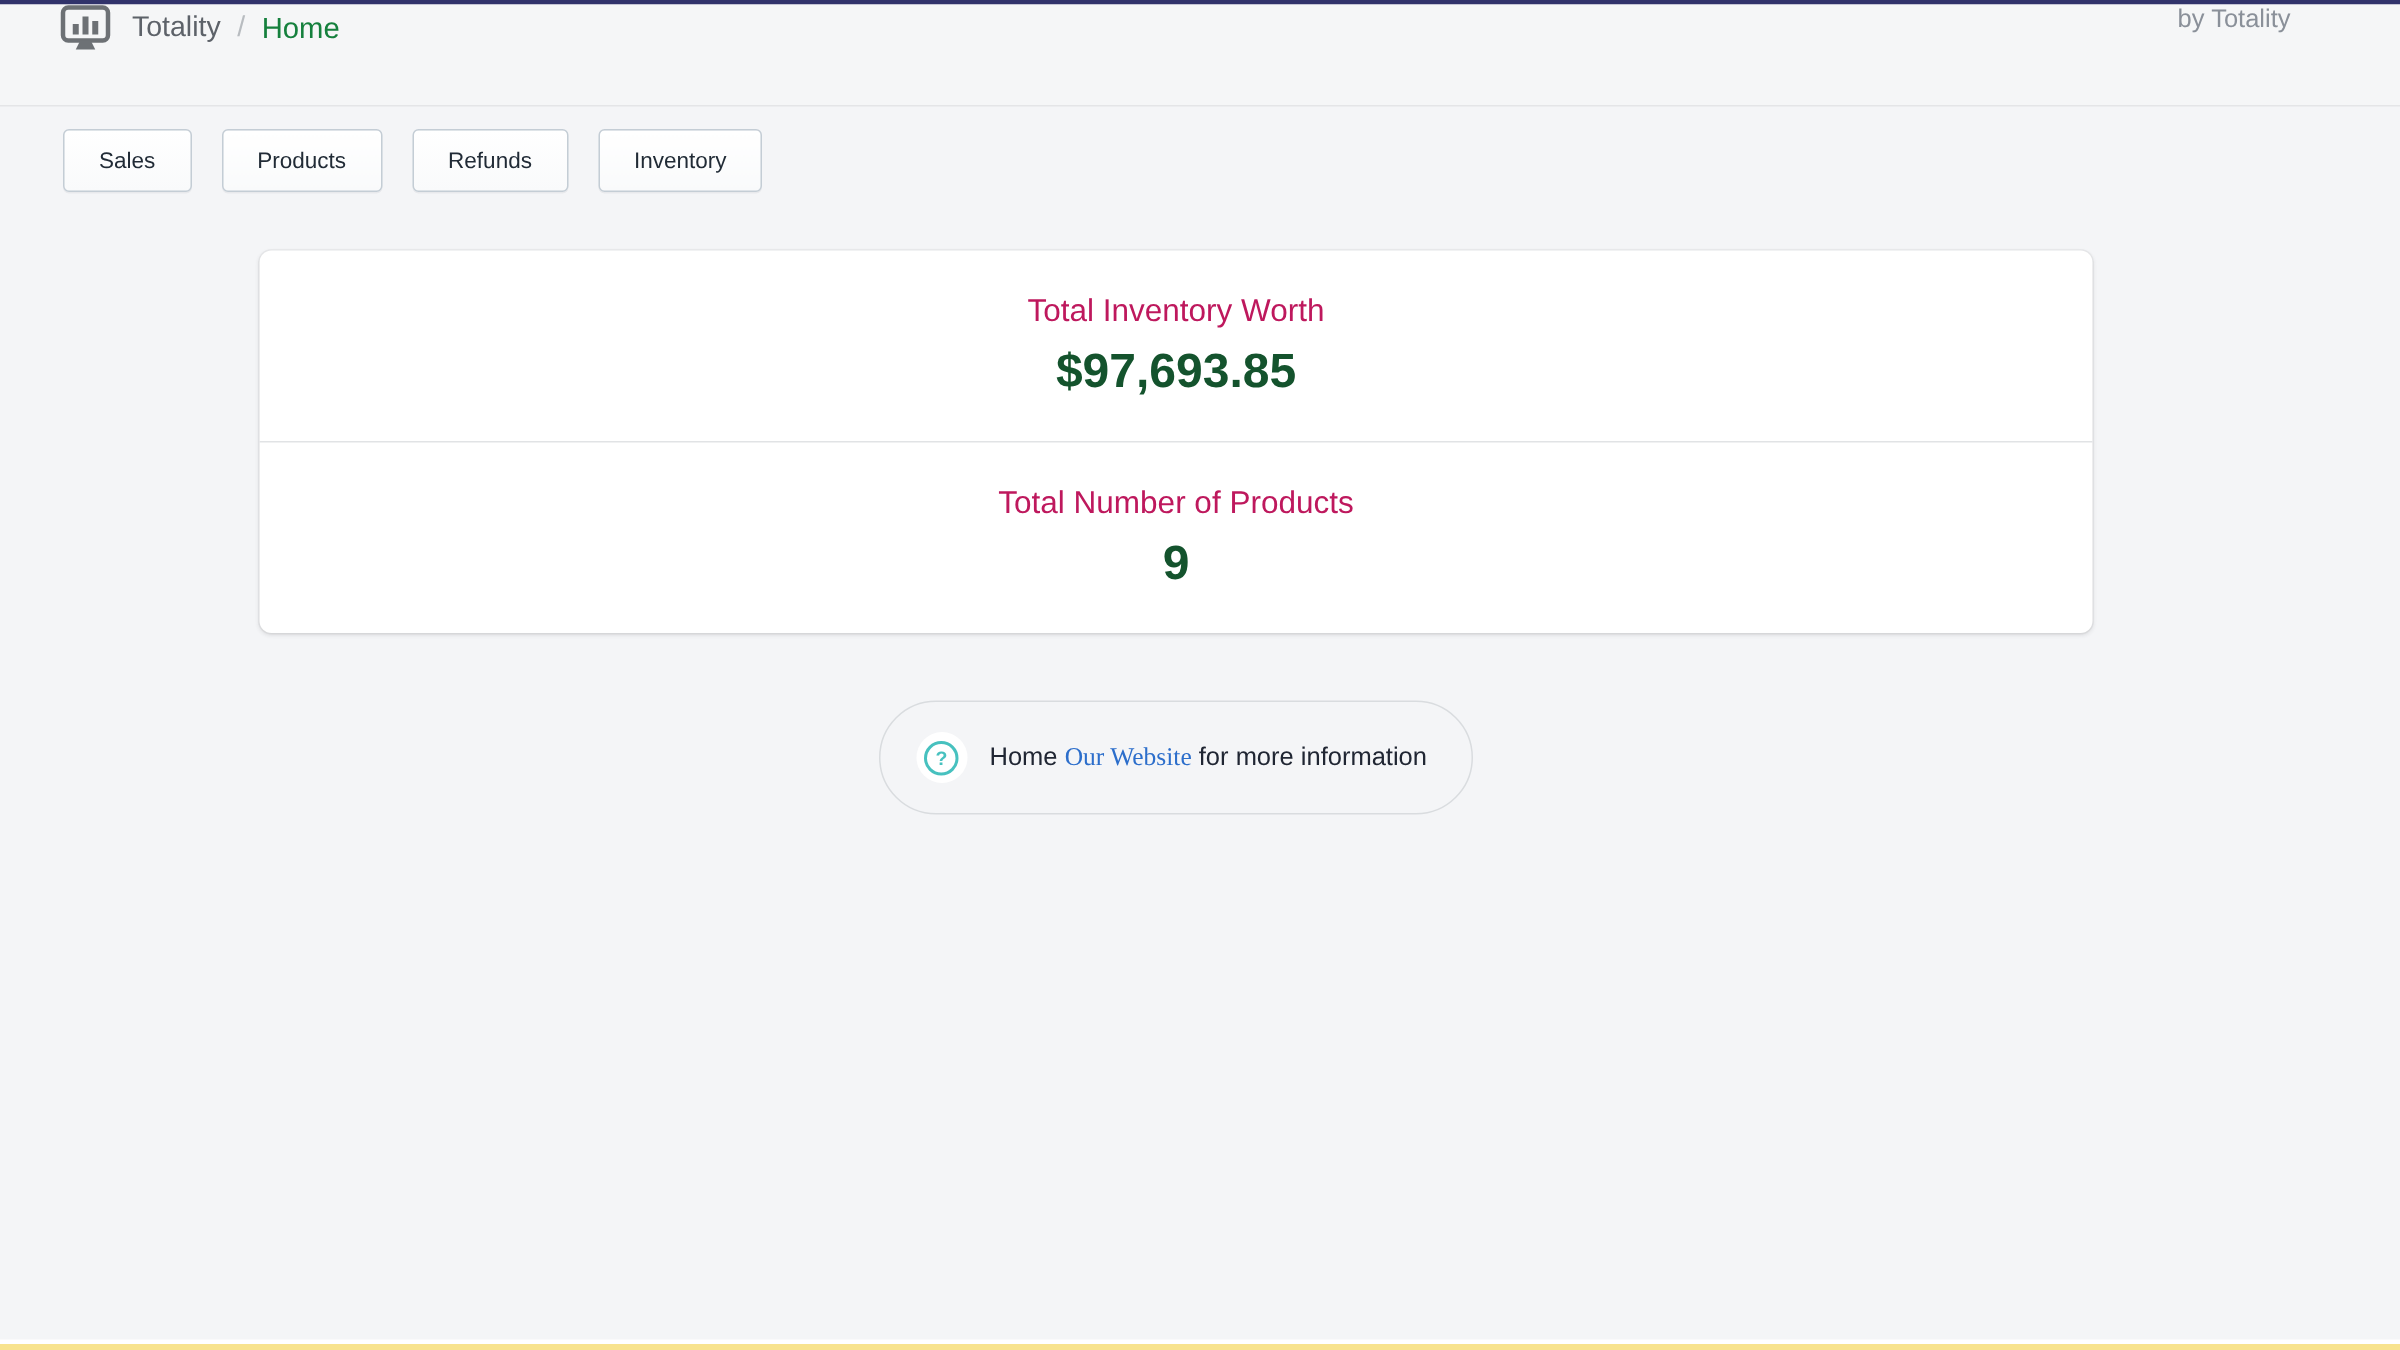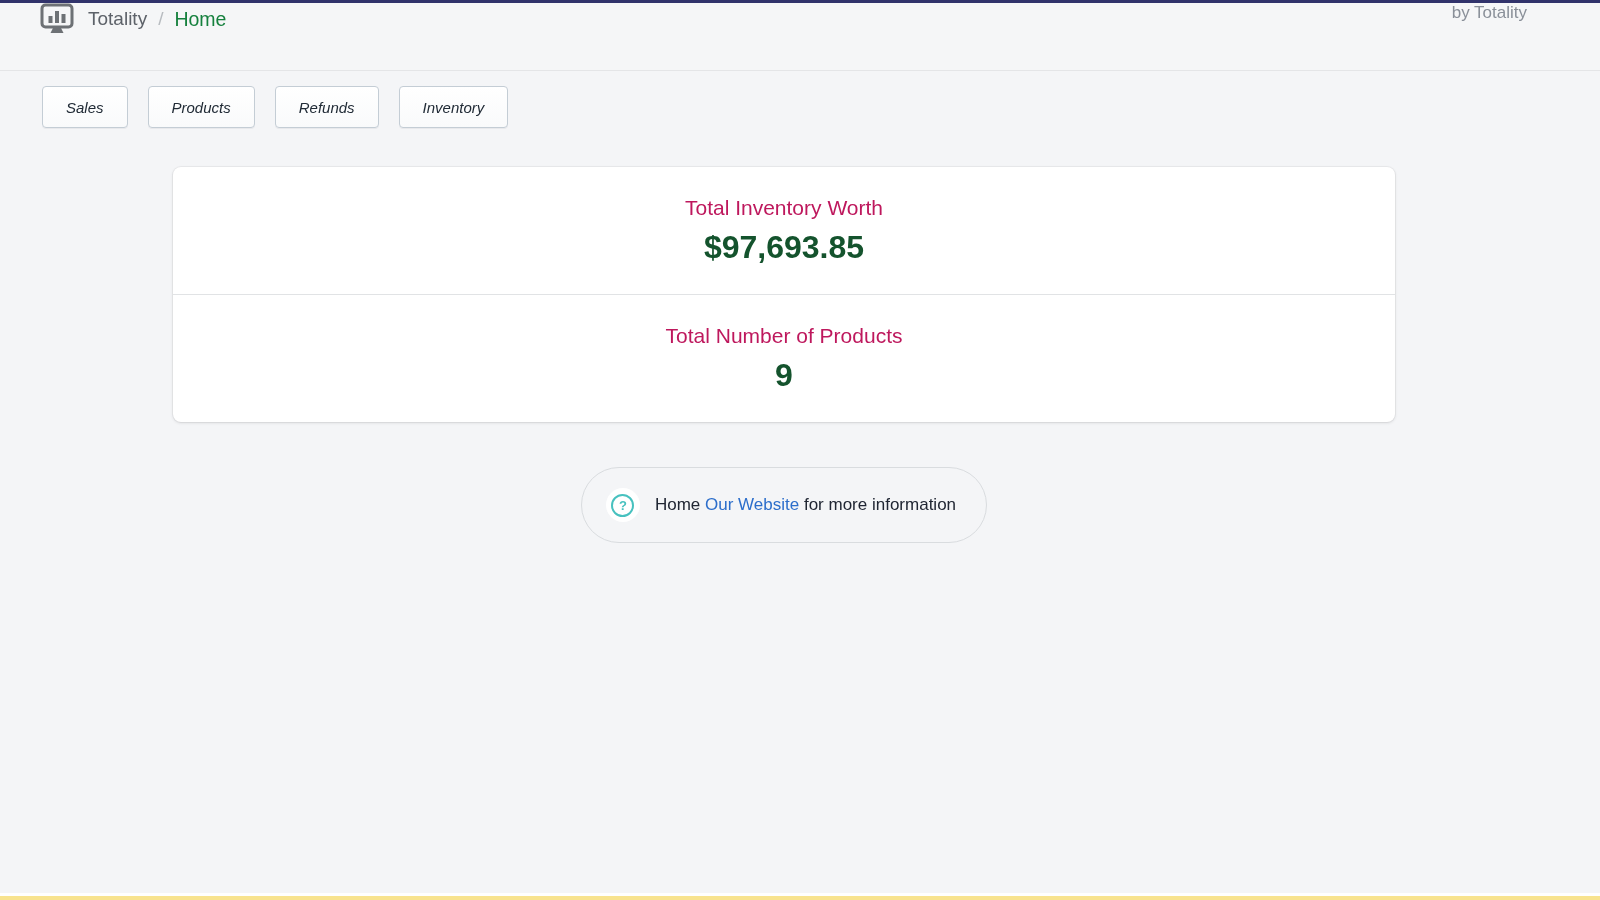--- a/index.html
+++ b/index.html
@@ -39,21 +39,20 @@
     display: inline-flex;
     align-items: center;
     font-family: "Liberation Sans", sans-serif;
     font-size: 15px;
     color: #212b36;
     background: linear-gradient(to bottom, #ffffff, #f9fafb);
     border: 1px solid #c4cdd5;
     border-radius: 4px;
     box-shadow: 0 1px 0 rgba(22,29,37,0.05);
     cursor: pointer;
-    font-style: italic;
   }
 
   
   .content { width: 1222px; margin: 39px 0 0 173px; }
 
   .card {
     background: #ffffff;
     border-radius: 8px;
     box-shadow: 0 0 0 1px rgba(63,63,68,0.05), 0 1px 3px 0 rgba(63,63,68,0.15);
   }
@@ -85,21 +84,21 @@
     flex: none;
   }
   .help-ring {
     width: 23px; height: 23px;
     border: 2px solid #47c1bf;
     border-radius: 50%;
     display: flex; align-items: center; justify-content: center;
   }
   .help-glyph { color: #47c1bf; font-size: 13px; font-weight: 700; line-height: 1; }
   .footer-help-text { font-size: 17px; color: #202633; white-space: pre; }
-  .footer-link { color: #2c6ecb; text-decoration: none; cursor: pointer; }
+  .footer-link { color: #2c6ecb; text-decoration: none; cursor: pointer; font-family: Liberation Serif, serif; }
 
   
   .bottom-banner {
     position: absolute;
     left: 0; bottom: 0;
     width: 100%;
     height: 7px;
     background: #ffffff;
     border-bottom: 4px solid #f8e38e;
   }

